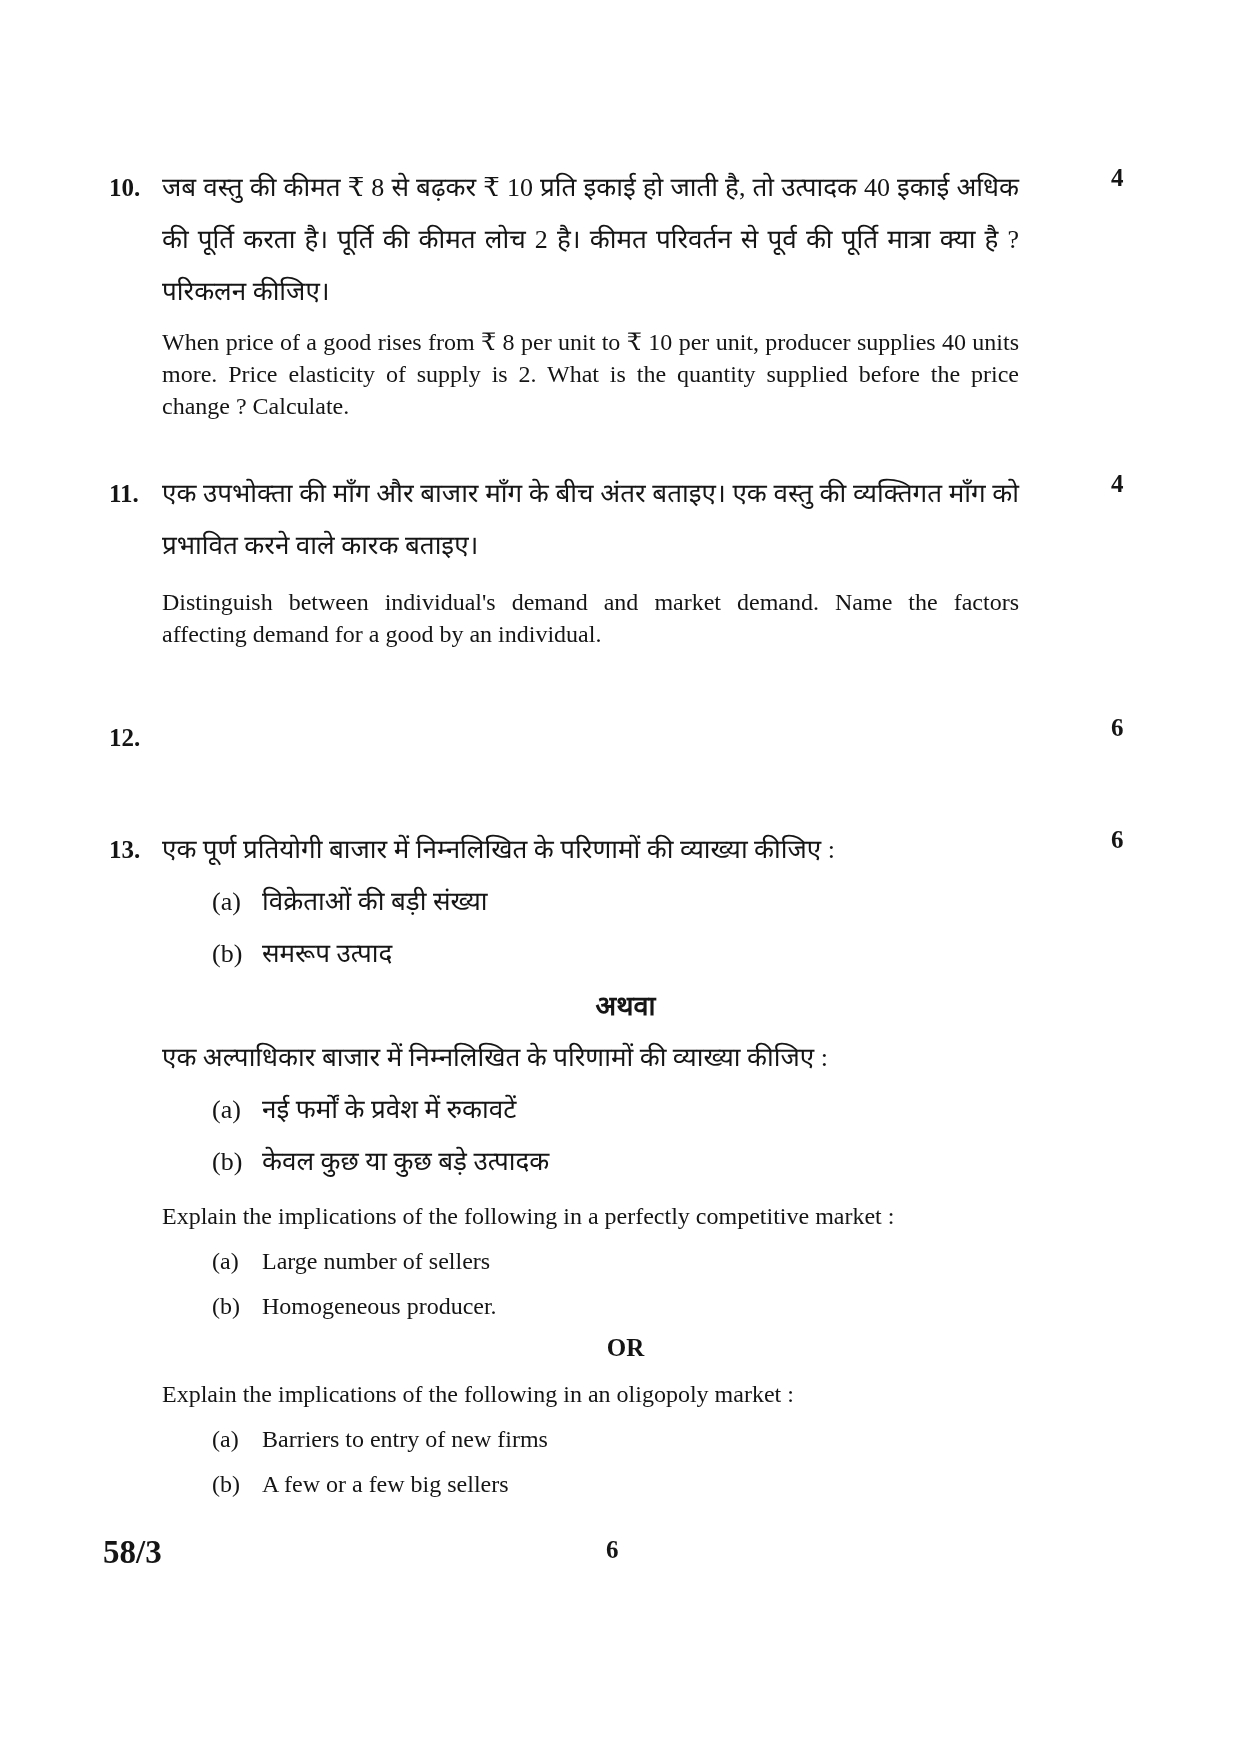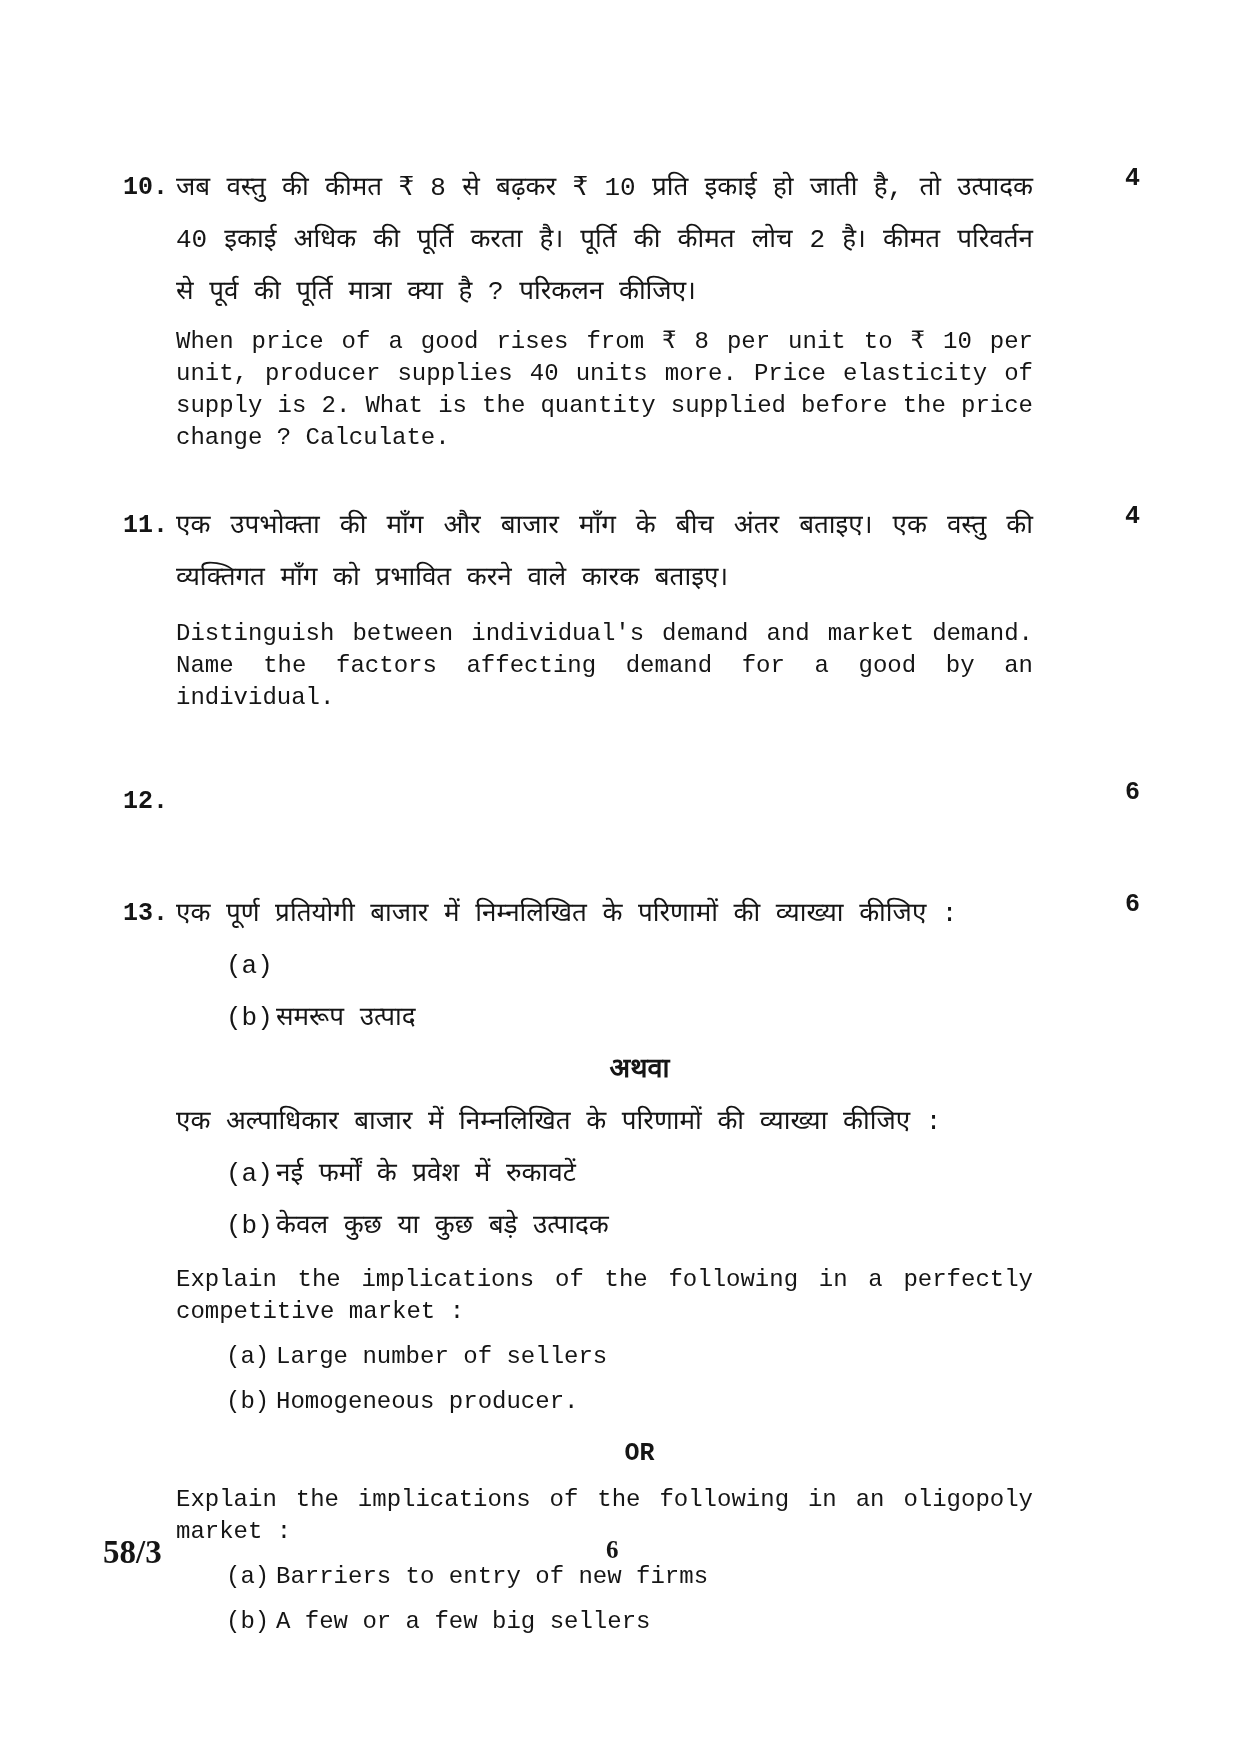--- a/index.html
+++ b/index.html
@@ -14,24 +14,23 @@
     overflow: hidden;
   }
   .page {
     position: absolute;
     left: 0; top: 0;
     width: 1240px;
     height: 1755px;
   }
   .main {
     position: absolute;
-    left: 123px;
+    left: 109px;
     top: 162px;
     width: 1030px;
-    font-family: Liberation Mono, monospace;
   }
   .question {
     position: relative;
     display: flex;
     align-items: flex-start;
   }
   .q10 { margin-bottom: 46px; }
   .q11 { margin-bottom: 62px; }
   .q12 { margin-bottom: 60px; }
   .qnum {
@@ -73,21 +72,21 @@
     flex-shrink: 0;
   }
   .item.hi-item { font-size: 26px; line-height: 52px; }
   .item.en-item { font-size: 24px; line-height: 32px; margin-top: 13px; }
   .or-sep {
     text-align: center;
     font-weight: bold;
     margin: 0 0 0 70px;
   }
   .or-sep.hi-or { font-size: 27px; line-height: 52px; }
-  .or-sep.en-or { font-size: 25px; line-height: 40px; margin-top: 16px; }
+  .or-sep.en-or { font-size: 25px; line-height: 40px; margin-top: 6px; }
   .alt-intro-en { margin-top: 10px; }
   .footer-code {
     position: absolute;
     left: 103px;
     top: 1534px;
     font-weight: bold;
     font-size: 33px;
   }
   .footer-page {
     position: absolute;
@@ -126,20 +125,21 @@
       <span class="marks">6</span>
     </div>
 
     <div class="question q13">
       <span class="qnum">13.</span>
       <div class="qbody">
         <p class="hi">एक पूर्ण प्रतियोगी बाजार में निम्नलिखित के परिणामों की व्याख्या कीजिए :</p>
 
         <div class="item hi-item">
           <span class="lbl">(a)</span>
+          <span>विक्रेताओं की बड़ी संख्या</span>
         </div>
         <div class="item hi-item">
           <span class="lbl">(b)</span>
           <span>समरूप उत्पाद</span>
         </div>
 
         <p class="or-sep hi-or">अथवा</p>
 
         <p class="hi">एक अल्पाधिकार बाजार में निम्नलिखित के परिणामों की व्याख्या कीजिए :</p>
 

